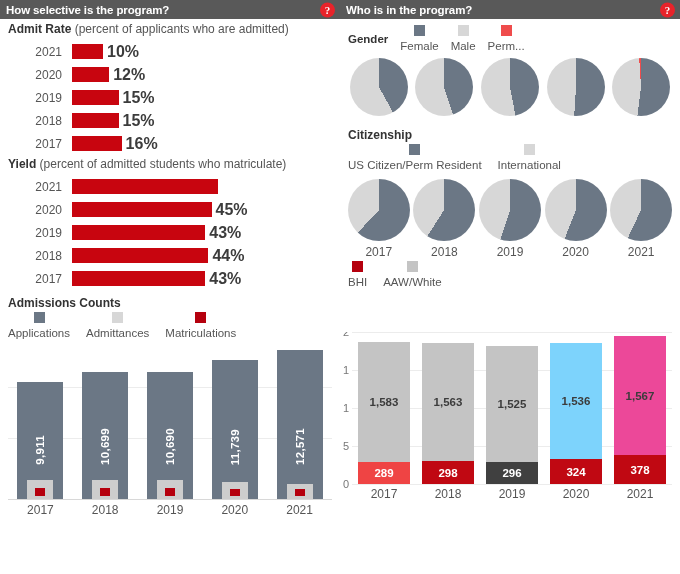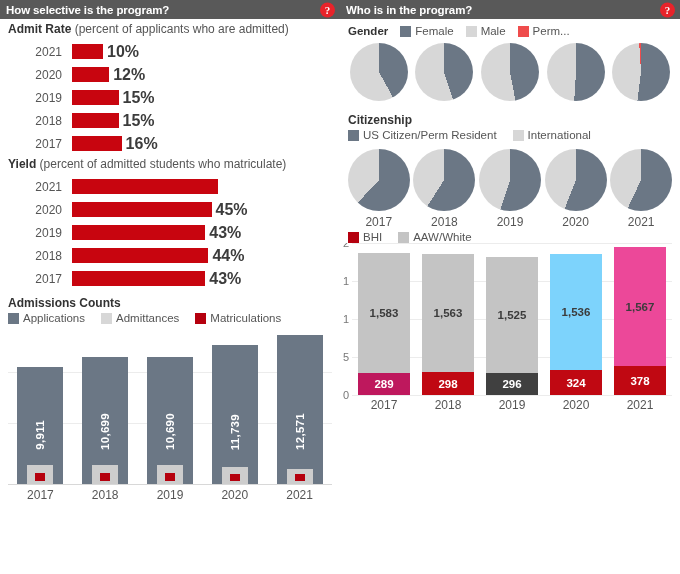--- a/index.html
+++ b/index.html
@@ -83,20 +83,21 @@
     font-size: 11.5px;
     color: #555555;
     gap: 4px;
   }
   .legend .lentry {
     display: flex;
     align-items: center;
     gap: 4px;
     margin-right: 12px;
     white-space: nowrap;
+    flex-direction: column;
   }
   .legend .swatch {
     width: 11px;
     height: 11px;
     display: inline-block;
     flex: none;
   }
   .legend-title {
     font-weight: bold;
     color: #333333;
@@ -246,20 +247,21 @@
     position: absolute;
     right: 1px;
     transform: translateY(-50%);
     font-size: 11px;
     color: #777777;
     white-space: nowrap;
   }
   .splot {
     position: relative;
     margin-left: 12px;
+    margin-top: 44px;
   }
   .sbars {
     position: absolute;
     inset: 0;
     display: flex;
     align-items: flex-end;
     justify-content: space-around;
   }
   .sgroup {
     width: 52px;
@@ -513,21 +515,21 @@
     <div class="stacked-wrap">
       <div class="splot" style="height:152px;" id="ethnicity-plot">
           <div class="gridline" style="top: 0px;"></div>
           <div class="gridline" style="top: 38px;"></div>
           <div class="gridline" style="top: 76px;"></div>
           <div class="gridline" style="top: 114px;"></div>
           <div class="gridline" style="top: 152px;"></div>
           <div class="sbars">
             <div class="sgroup">
               <div class="seg seg-top" style="height: 120.308px; background: rgb(196, 196, 196);">1,583</div>
-              <div class="seg seg-bottom" style="height: 21.964px; background: #be185d;">289</div>
+              <div class="seg seg-bottom" style="height: 21.964px; background: #ef4444;">289</div>
             </div>
             <div class="sgroup">
               <div class="seg seg-top" style="height: 118.788px; background: rgb(196, 196, 196);">1,563</div>
               <div class="seg seg-bottom" style="height: 22.648px; background: rgb(192, 8, 18);">298</div>
             </div>
             <div class="sgroup">
               <div class="seg seg-top" style="height: 115.9px; background: rgb(196, 196, 196);">1,525</div>
               <div class="seg seg-bottom" style="height: 22.496px; background: #404040;">296</div>
             </div>
             <div class="sgroup">

